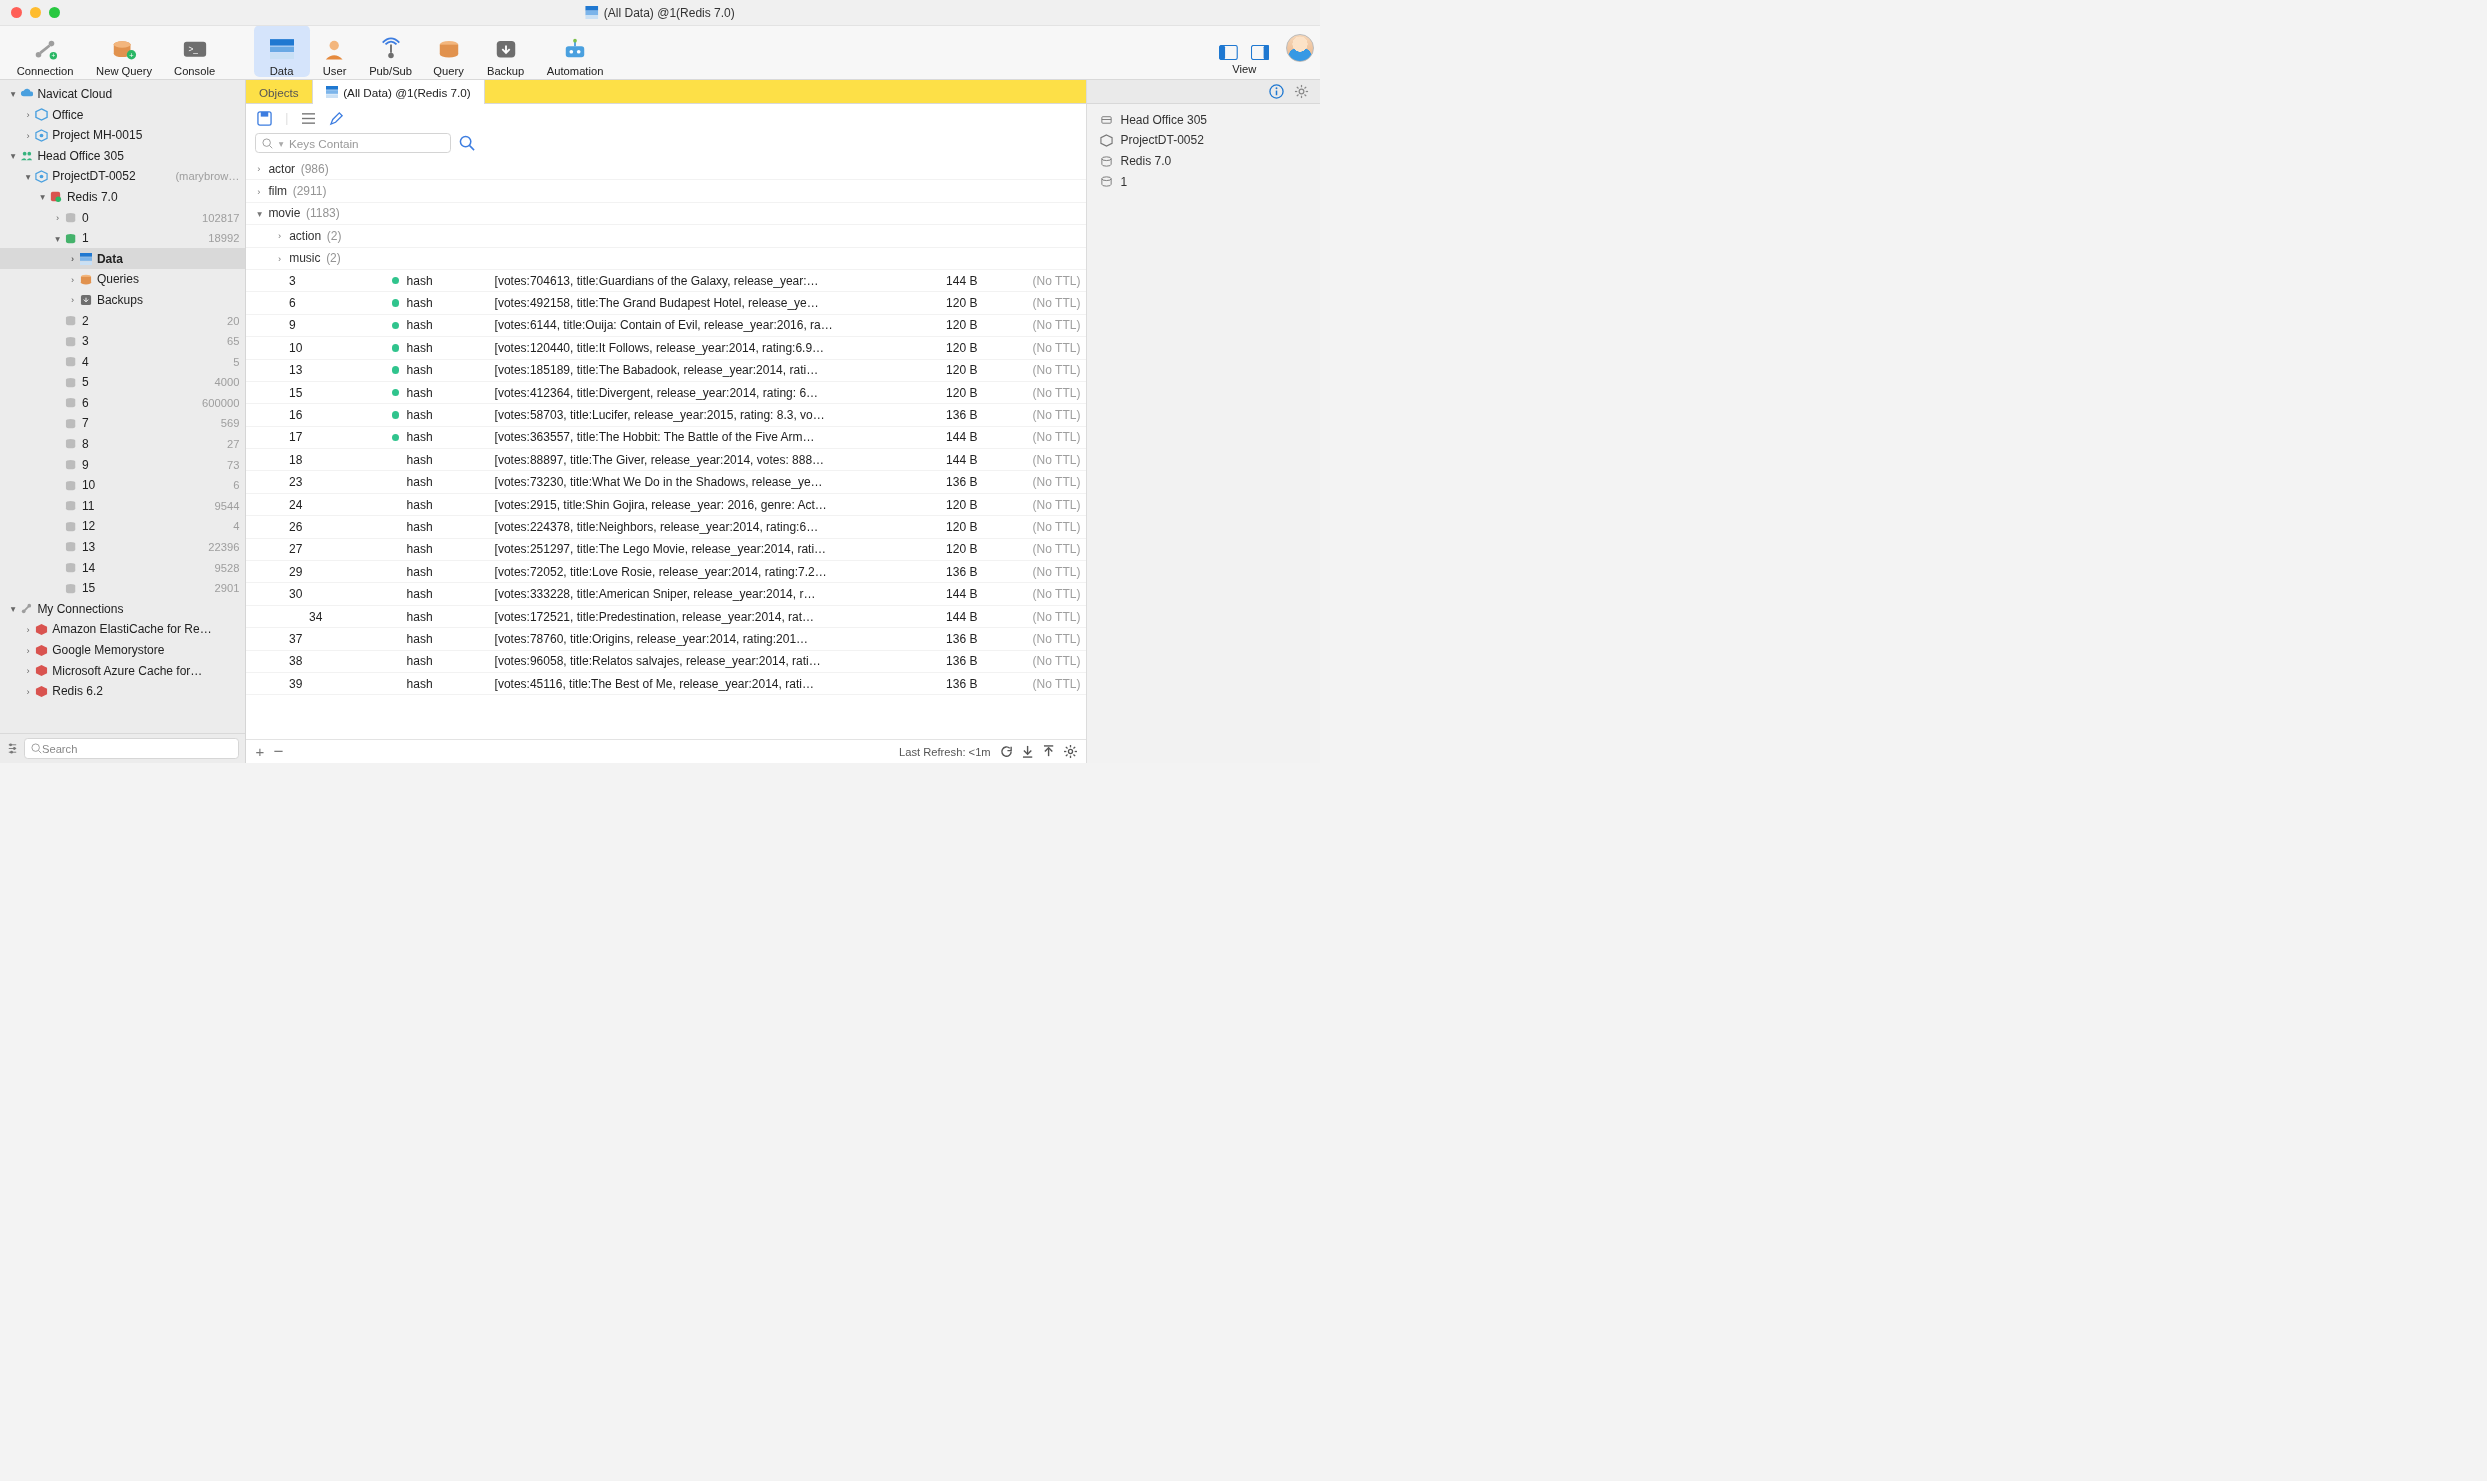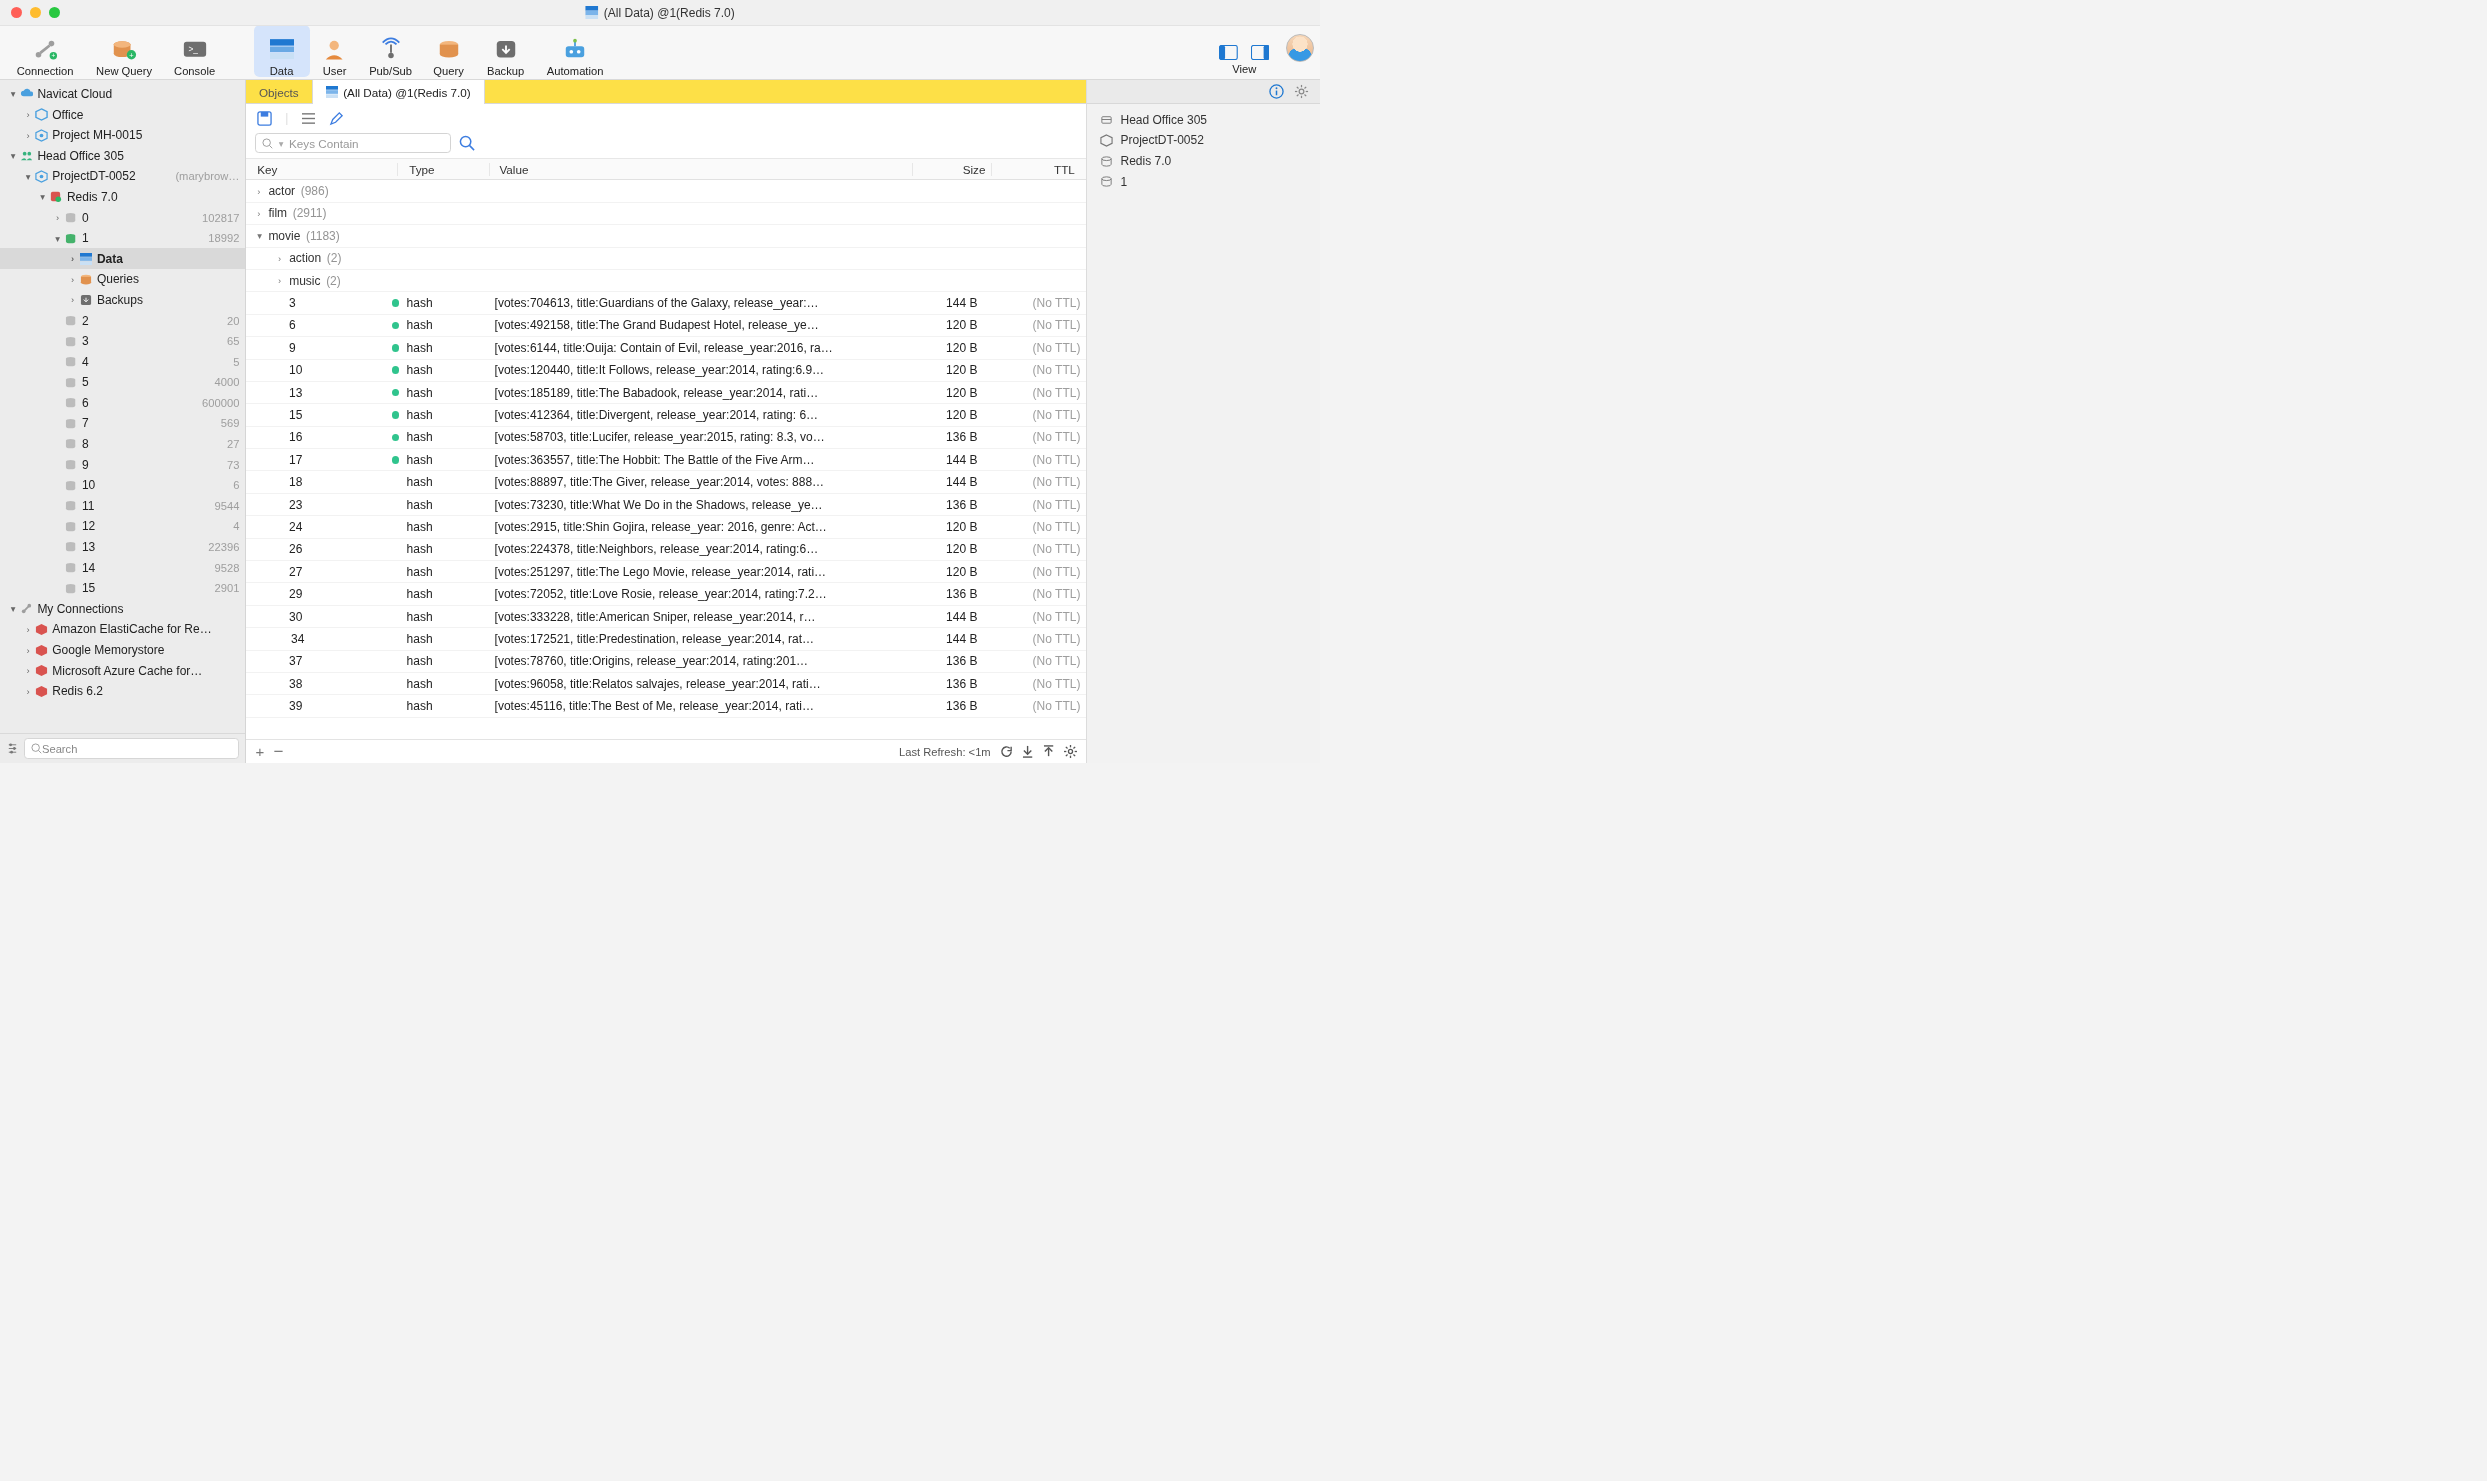--- a/index.html
+++ b/index.html
@@ -639,27 +639,20 @@
             <circle cx="5" cy="5" r="4" fill="none" stroke="#999"></circle>
             <line x1="8" y1="8" x2="11" y2="11" stroke="#999"></line>
           </svg>
       <span style="font-size:9.4px;color:#aaa">▾</span>
       <span>Keys Contain</span>
     </div>
     <svg class="searchbtn" width="17" height="17" viewBox="0 0 18 18">
           <circle cx="7" cy="7" r="5.5" fill="none" stroke="#3d7de0" stroke-width="1.6"></circle>
           <line x1="11" y1="11" x2="16" y2="16" stroke="#3d7de0" stroke-width="1.6"></line>
         </svg>
-  </div>
-  <div class="grid-head">
-    <div class="ch" style="width:152px;border-right:0.9px solid #e7e7e7;padding-left:11.2px">Key</div>
-    <div class="ch" style="width:92px;border-right:0.9px solid #e7e7e7;padding-left:11.2px">Type</div>
-    <div class="ch" style="flex:1;border-right:0.9px solid #e7e7e7;padding-left:9.4px">Value</div>
-    <div class="ch" style="width:79px;border-right:0.9px solid #e7e7e7;text-align:right">Size</div>
-    <div class="ch" style="width:94px;text-align:right;padding-right:11.2px">TTL</div>
   </div>
   <div class="rows" id="grid-rows">
         <div class="grow">
     <span style="width:11.2px"></span>
     <span style="width:11.2px;font-size:9.4px;color:#777">›</span>
     <span>actor</span>
           <span class="cnt">(986)</span>
         </div>
         <div class="grow">
     <span style="width:11.2px"></span>
@@ -829,21 +822,21 @@
     <div class="c key" style="padding-left:43px">30</div>
     <div class="c type">
             <span style="width:7.5px;display:inline-block"></span>
             <span>hash</span>
           </div>
     <div class="c val">[votes:333228, title:American Sniper, release_year:2014, r…</div>
     <div class="c size">144 B</div>
     <div class="c ttl">(No TTL)</div>
   </div>
         <div class="row">
-    <div class="c key" style="padding-left:45px">34</div>
+    <div class="c key" style="padding-left:63px">34</div>
     <div class="c type">
             <span style="width:7.5px;display:inline-block"></span>
             <span>hash</span>
           </div>
     <div class="c val">[votes:172521, title:Predestination, release_year:2014, rat…</div>
     <div class="c size">144 B</div>
     <div class="c ttl">(No TTL)</div>
   </div>
         <div class="row">
     <div class="c key" style="padding-left:43px">37</div>

